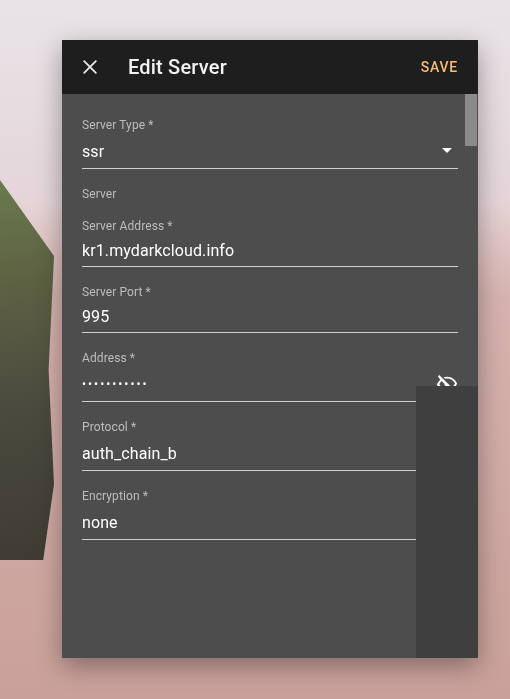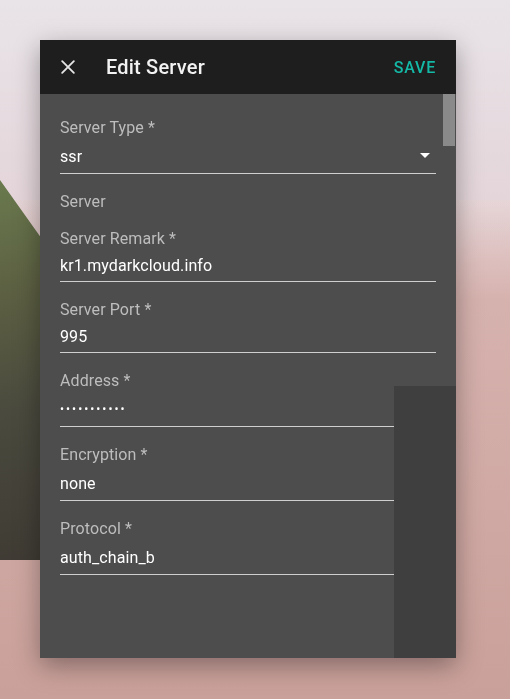--- a/index.html
+++ b/index.html
@@ -22,21 +22,21 @@
     z-index: -1;
   }
   .bg-cloud {
     position: absolute; left: 0; right: 0; top: 0; height: 200px;
     background: linear-gradient(180deg, #e9e4e8 0%, #e4d5da 100%);
     z-index: -2;
   }
 
   .dialog {
     position: absolute;
-    top: 40px; left: 40px;
+    top: 40px; left: 62px;
     width: 416px; height: 618px;
     background: #1e1e1e;
     box-shadow: 0 8px 24px rgba(0,0,0,0.35);
     display: flex; flex-direction: column;
   }
   .titlebar {
     height: 54px;
     display: flex; align-items: center;
     padding: 0 16px;
     background: #1e1e1e;
@@ -48,22 +48,22 @@
   }
   .title {
     margin-left: 26px;
     color: #f2f2f2;
     font-size: 20px;
     font-weight: 500;
     letter-spacing: 0.2px;
     flex: 1;
   }
   .save-btn {
-    color: #14b8a6;
-    font-size: 16px;
+    color: #fdba74;
+    font-size: 14px;
     font-weight: 500;
     letter-spacing: 0.8px;
     cursor: pointer;
     padding: 8px 4px;
   }
 
   .body {
     flex: 1;
     background: #4d4d4d;
     overflow: hidden;
@@ -79,21 +79,21 @@
   }
   .corner {
     position: absolute; right: 0; bottom: 0; width: 62px; height: 272px;
     background: #3f3f3f;
   }
 
   .field {
     margin-top: 18px;
   }
   .field-label {
-    font-size: 16px;
+    font-size: 12px;
     color: #bdbdbd;
     letter-spacing: 0.1px;
     margin-bottom: 8px;
   }
   .field-control {
     display: flex; align-items: center;
     border-bottom: 1px solid #cfcfcf;
     padding-bottom: 6px;
     min-height: 26px;
   }
@@ -154,21 +154,21 @@
               </svg>
           </span>
         </div>
       </div>
 
       <div class="field">
         <div class="field-label">Server</div>
       </div>
 
       <div class="field">
-        <div class="field-label">Server Remark *</div>
+        <div class="field-label">Server Address *</div>
         <div class="field-control">
           <input class="field-value" value="kr1.mydarkcloud.info" style="">
         </div>
       </div>
 
       <div class="field">
         <div class="field-label">Server Port *</div>
         <div class="field-control">
           <input class="field-value" value="995" style="">
         </div>
@@ -180,38 +180,38 @@
           <span class="field-value pwd-dots">•••••••••••</span>
           <span class="eye-icon">
             <svg viewBox="0 0 24 24" fill="currentColor">
               <path d="M12 6c3.79 0 7.17 2.13 8.82 5.5-.59 1.22-1.43 2.3-2.46 3.18l1.42 1.42C21.27 14.74 22.4 13.22 23 11.5 21.27 7.11 17 4 12 4c-1.27 0-2.49.2-3.64.57l1.65 1.65C10.66 6.09 11.32 6 12 6zM2.1 3.51 3.51 2.1l18.39 18.39-1.41 1.41-3.07-3.07C15.5 19.56 13.8 20 12 20 7 20 2.73 16.89 1 12.5c.77-1.97 2.06-3.67 3.68-4.96L2.1 3.51zM12 17c.73 0 1.43-.12 2.09-.33l-2.27-2.27c-.08.01-.16.02-.24.02-1.38 0-2.5-1.12-2.5-2.5 0-.08.01-.16.02-.24L6.11 8.69C5.05 9.68 4.21 10.88 3.68 12.22 5.33 15.59 8.71 17.72 12 17z"></path>
             </svg>
           </span>
         </div>
       </div>
 
       <div class="field">
+        <div class="field-label">Protocol *</div>
+        <div class="field-control">
+          <span class="field-value">auth_chain_b</span>
+          <span class="dropdown-icon">
+            <svg viewBox="0 0 12 8">
+                <path d="M1 1 L6 6 L11 1 Z" fill="currentColor"></path>
+              </svg>
+          </span>
+        </div>
+      </div>
+
+      <div class="field">
         <div class="field-label">Encryption *</div>
         <div class="field-control">
           <span class="field-value">none</span>
           <span class="dropdown-icon">
             <svg viewBox="0 0 12 8">
                 <path d="M1 1 L6 6 L11 1 Z" fill="currentColor"></path>
               </svg>
           </span>
         </div>
       </div>
 
-      <div class="field">
-        <div class="field-label">Protocol *</div>
-        <div class="field-control">
-          <span class="field-value">auth_chain_b</span>
-          <span class="dropdown-icon">
-            <svg viewBox="0 0 12 8">
-                <path d="M1 1 L6 6 L11 1 Z" fill="currentColor"></path>
-              </svg>
-          </span>
-        </div>
-      </div>
-
     </div>
   </div>
 </div>
 
 </body></html>

